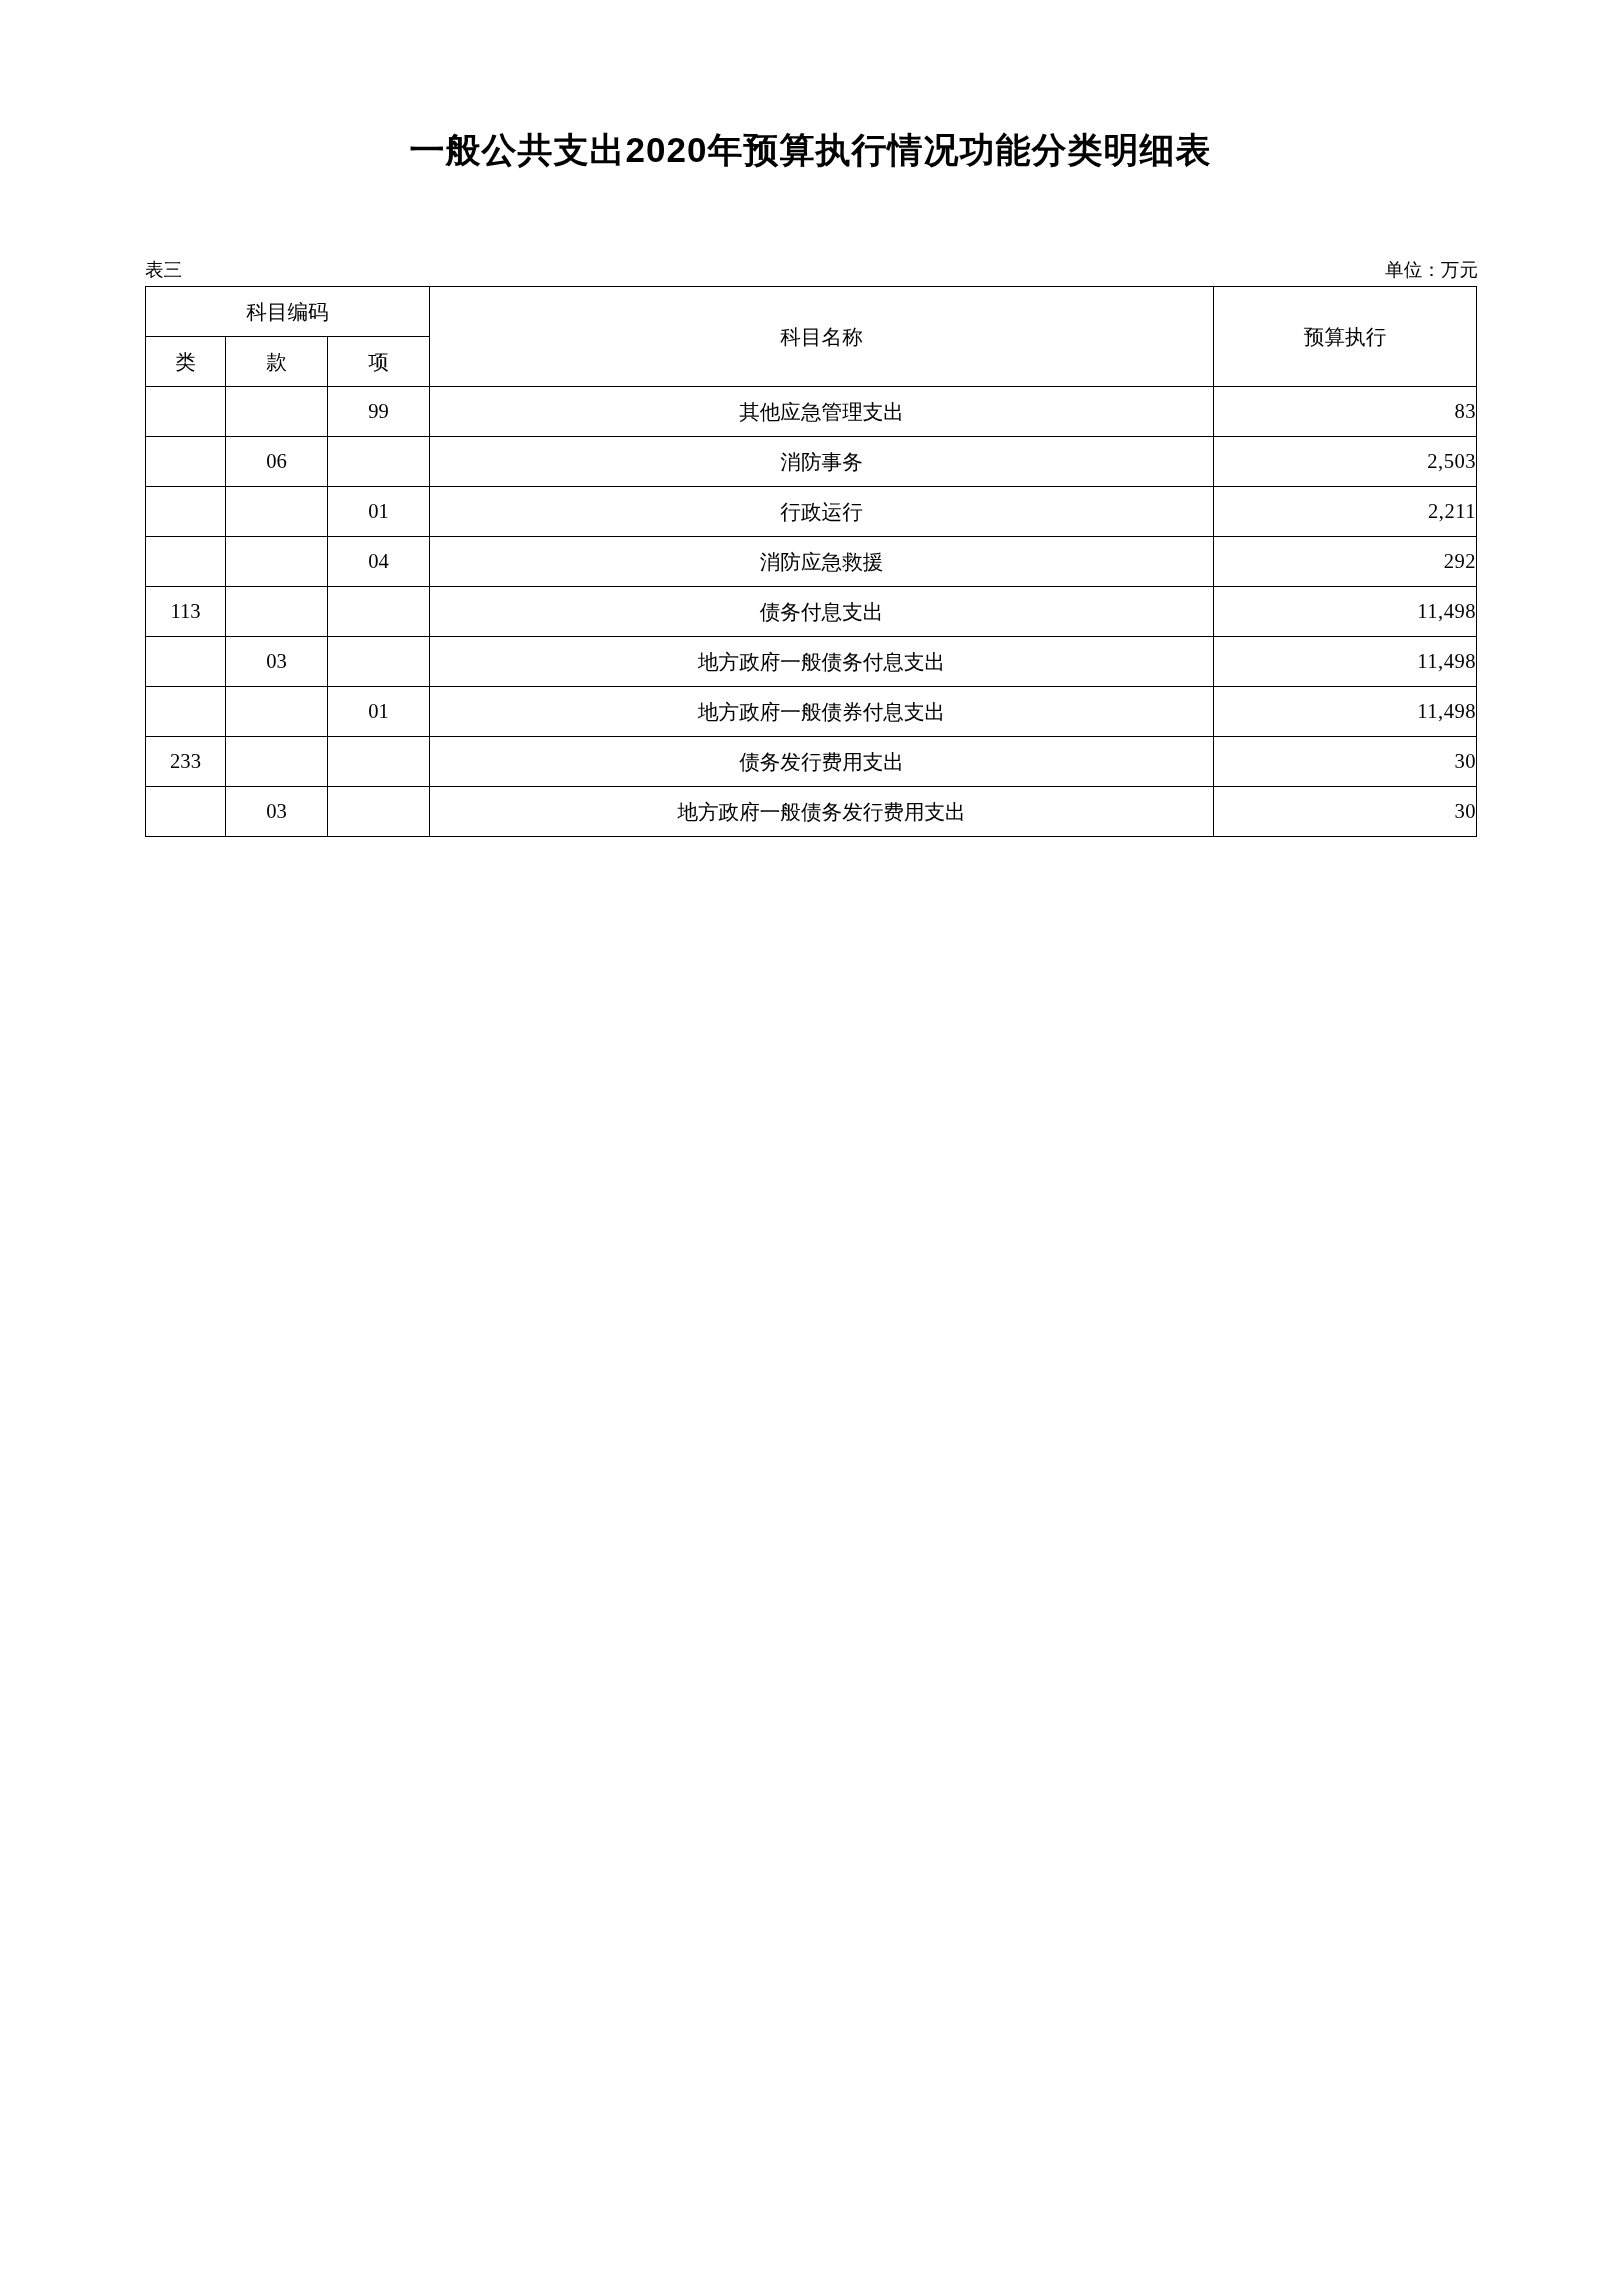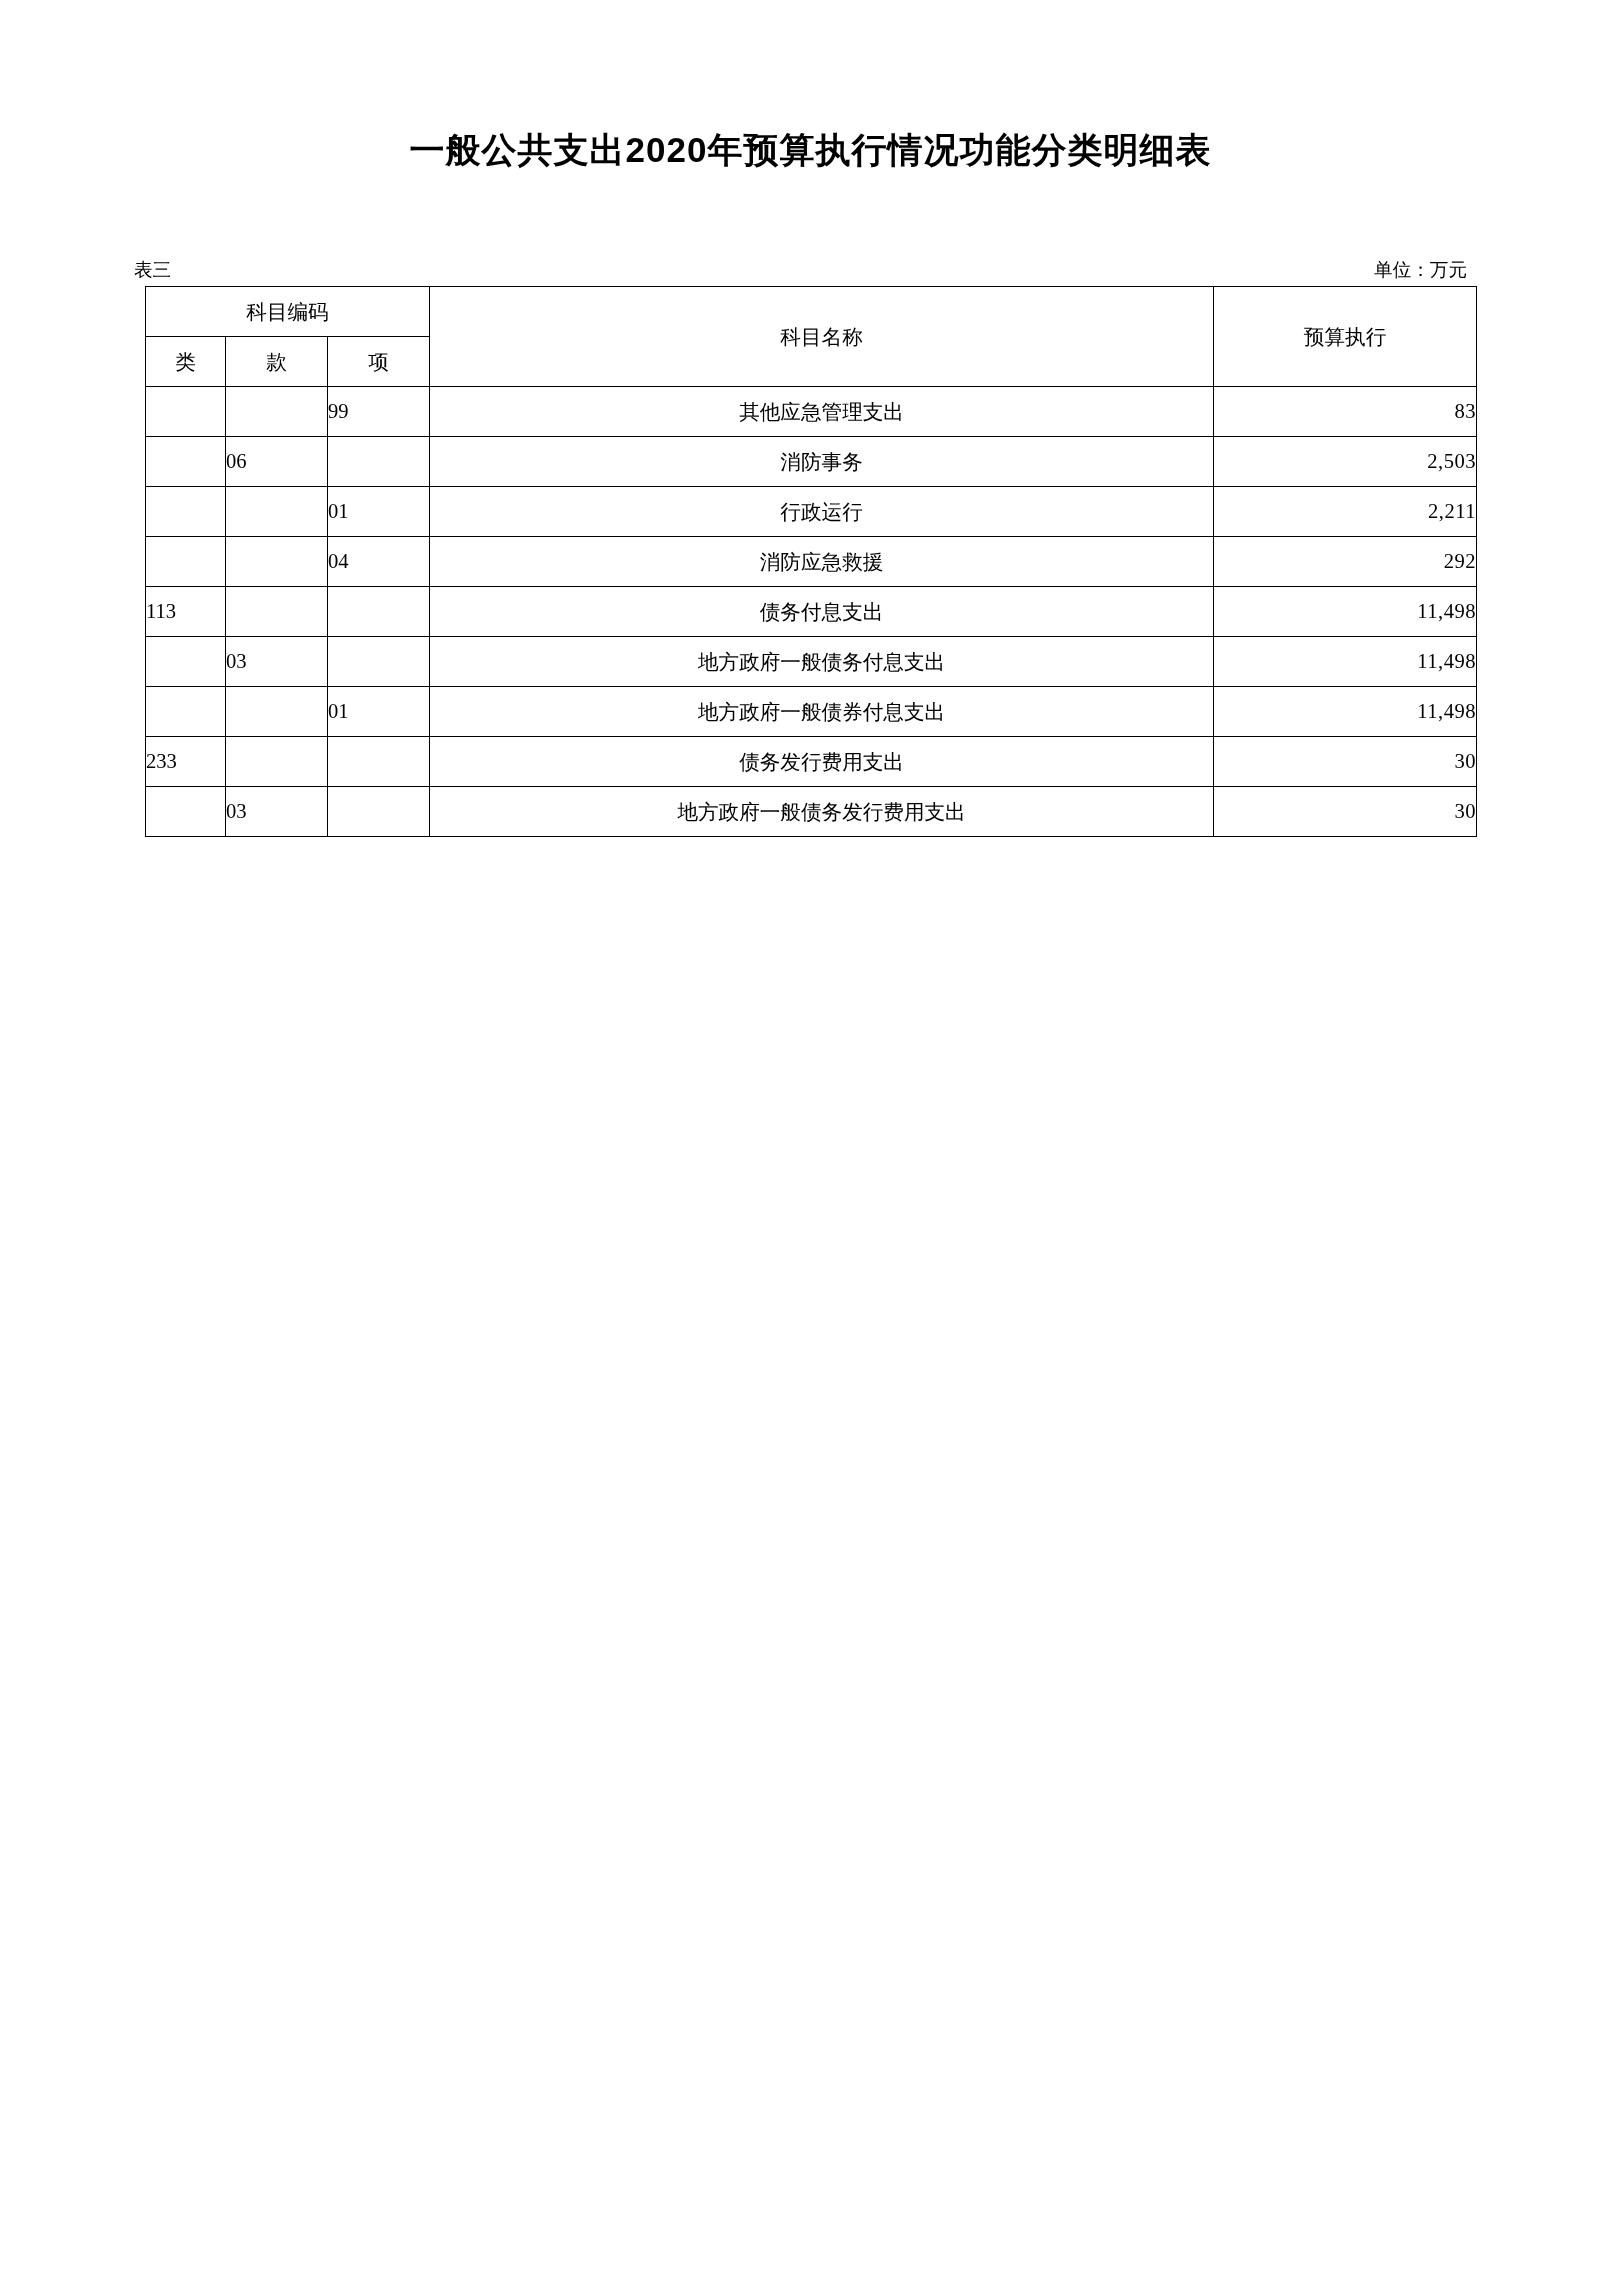--- a/index.html
+++ b/index.html
@@ -27,21 +27,21 @@
     font-size: 35px;
     letter-spacing: 1px;
     position: absolute;
     top: 127px;
     left: 0;
     width: 1621px;
   }
   .subline {
     position: absolute;
     top: 257px;
-    left: 134px;
+    left: 145px;
     width: 1333px;
     height: 23.5px;
   }
   .sheet-label {
     position: absolute;
     left: 0;
     top: 0;
     font-family: "Liberation Sans", sans-serif;
     font-size: 18.6px;
   }
@@ -69,20 +69,21 @@
     height: 49px;
     vertical-align: middle;
   }
   .hdr {
     text-align: center;
     font-family: "Liberation Serif", serif;
     font-weight: bold;
     font-size: 21.6px;
   }
   .code-cell {
+    text-align: center;
     font-family: "Liberation Serif", serif;
     font-size: 20.6px;
   }
   .name-cell {
     font-family: "Liberation Sans", sans-serif;
     font-size: 20.6px;
     text-align: center;
   }
   .amt-cell {
     text-align: right;

